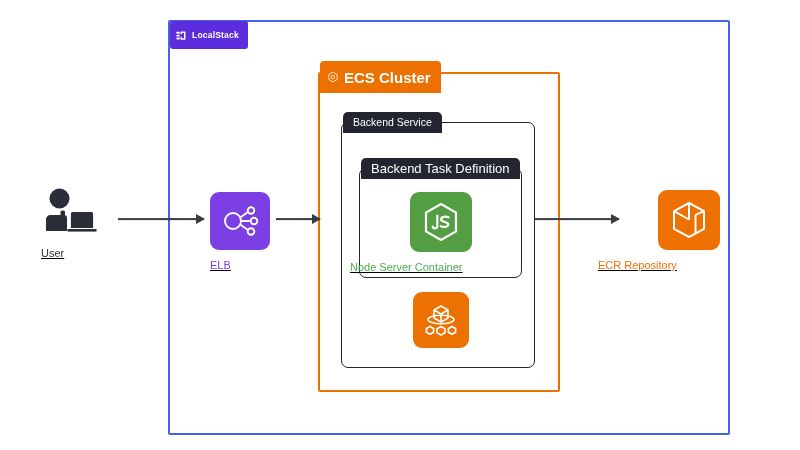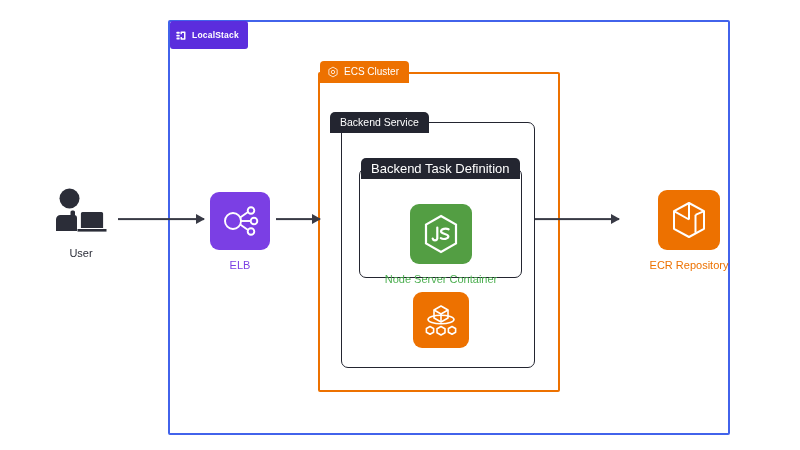--- a/index.html
+++ b/index.html
@@ -67,30 +67,30 @@
     padding: 0 9px 0 6px;
     background: #5b2ddd;
     border-radius: 3px;
     color: #ffffff;
     font-size: 8.5px;
     font-weight: bold;
     letter-spacing: .2px;
   }
   .tab-ecs {
     left: 320px; top: 61px;
-    height: 22px;
+    height: 32px;
     padding: 0 10px 0 7px;
     background: #ed7100;
     border-radius: 4px 4px 0 0;
     color: #ffffff;
-    font-size: 10px;
-    font-weight: normal;
+    font-size: 15px;
+    font-weight: bold;
   }
   .tab-service {
-    left: 330px; top: 112px;
+    left: 343px; top: 112px;
     height: 21px;
     padding: 0 10px;
     background: #232530;
     border-radius: 5px 5px 0 0;
     color: #ffffff;
     font-size: 10.5px;
   }
   .tab-taskdef {
     left: 361px; top: 158px;
     height: 21px;
@@ -99,21 +99,22 @@
     border-radius: 5px 5px 0 0;
     color: #ffffff;
     font-size: 13px;
   }
 
   
   .node {
     position: absolute;
     display: flex;
     flex-direction: column;
-    align-items: center;
+    align-items: flex-start;
+    text-decoration: underline;
   }
   .node-icon {
     display: flex;
     align-items: center;
     justify-content: center;
     border-radius: 9px;
   }
   .node-label {
     margin-top: 9px;
     font-size: 11px;
@@ -123,21 +124,21 @@
   }
 
   .node-user      { left: 41px;  top: 186px; width: 80px; }
   .node-user .node-icon { width: 60px; height: 52px; background: transparent; }
   .node-user .node-label { color: #2b2d38; }
 
   .node-elb       { left: 210px; top: 192px; width: 60px; }
   .node-elb .node-icon { width: 60px; height: 58px; background: #7b3fe4; }
   .node-elb .node-label { color: #7b3fe4; }
 
-  .node-nodejs    { left: 410px; top: 192px; width: 62px; margin-top: 12px; }
+  .node-nodejs    { left: 410px; top: 192px; width: 62px; }
   .node-nodejs .node-icon { width: 62px; height: 60px; background: #539e43; }
   .node-nodejs .node-label { color: #4caf50; margin-left: -60px; margin-right: -60px; }
 
   .node-ecsicon   { left: 413px; top: 292px; width: 56px; }
   .node-ecsicon .node-icon { width: 56px; height: 56px; background: #ed7100; }
 
   .node-ecr       { left: 658px; top: 190px; width: 62px; }
   .node-ecr .node-icon { width: 62px; height: 60px; background: #ed7100; }
   .node-ecr .node-label { color: #ed7100; margin-left: -60px; margin-right: -60px; }
 

